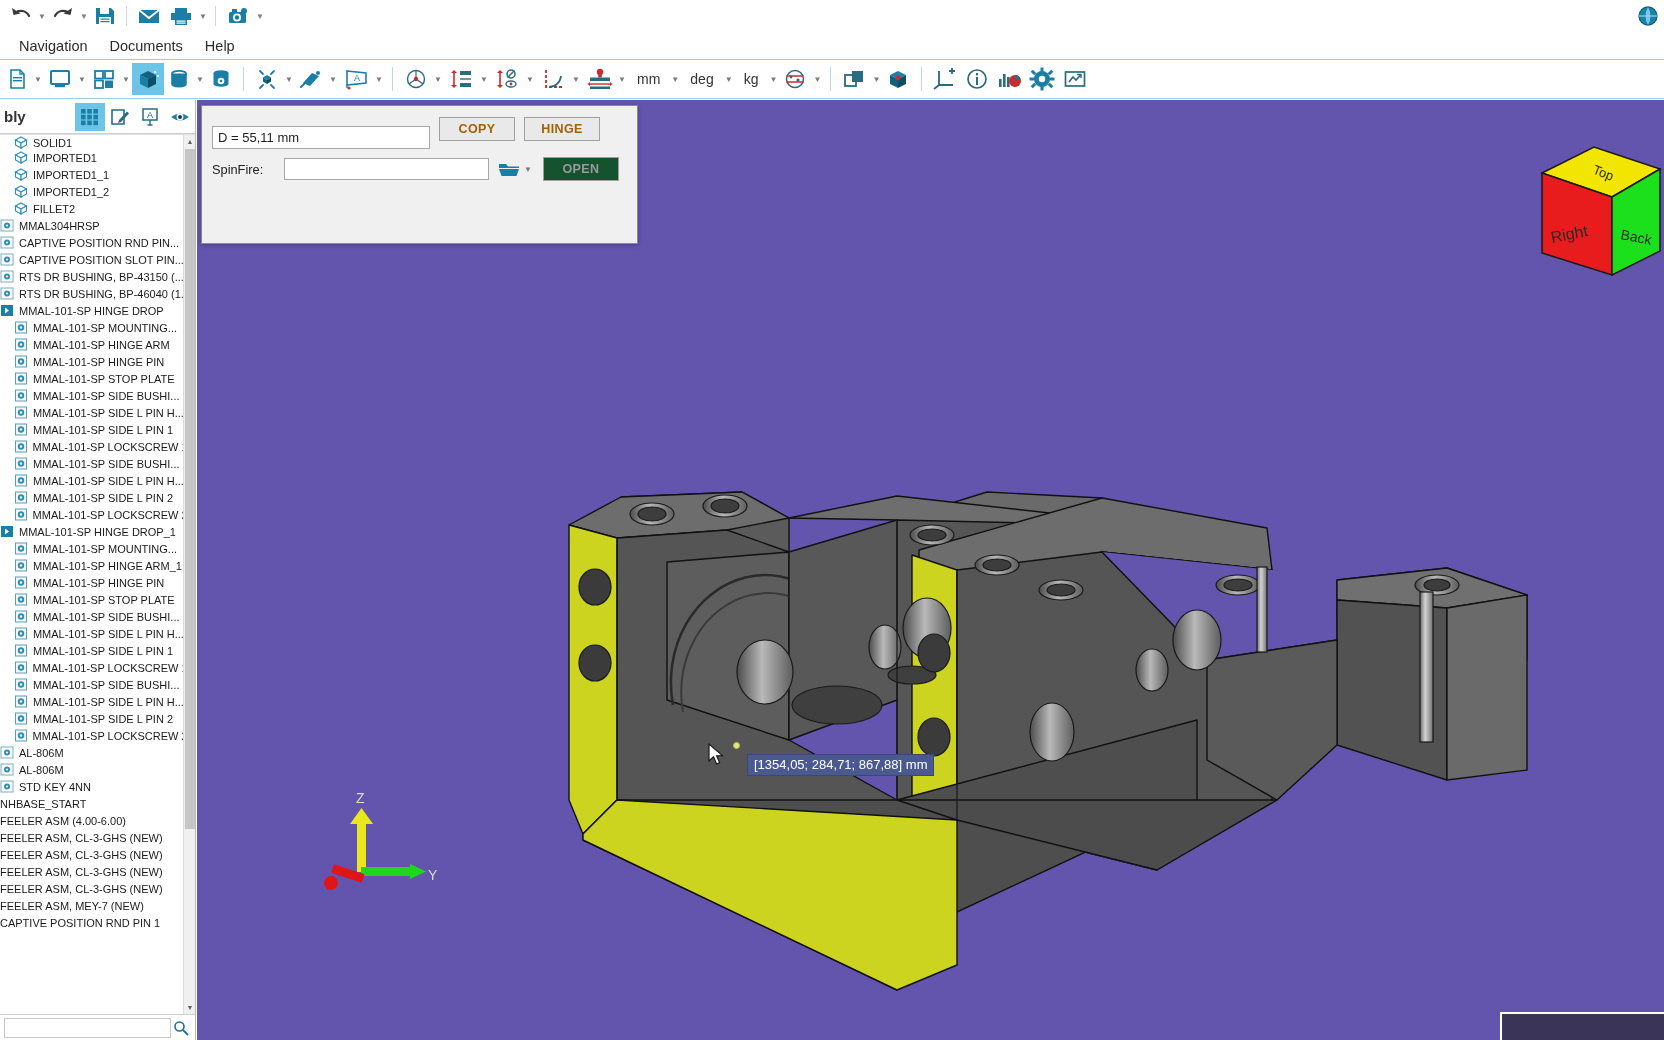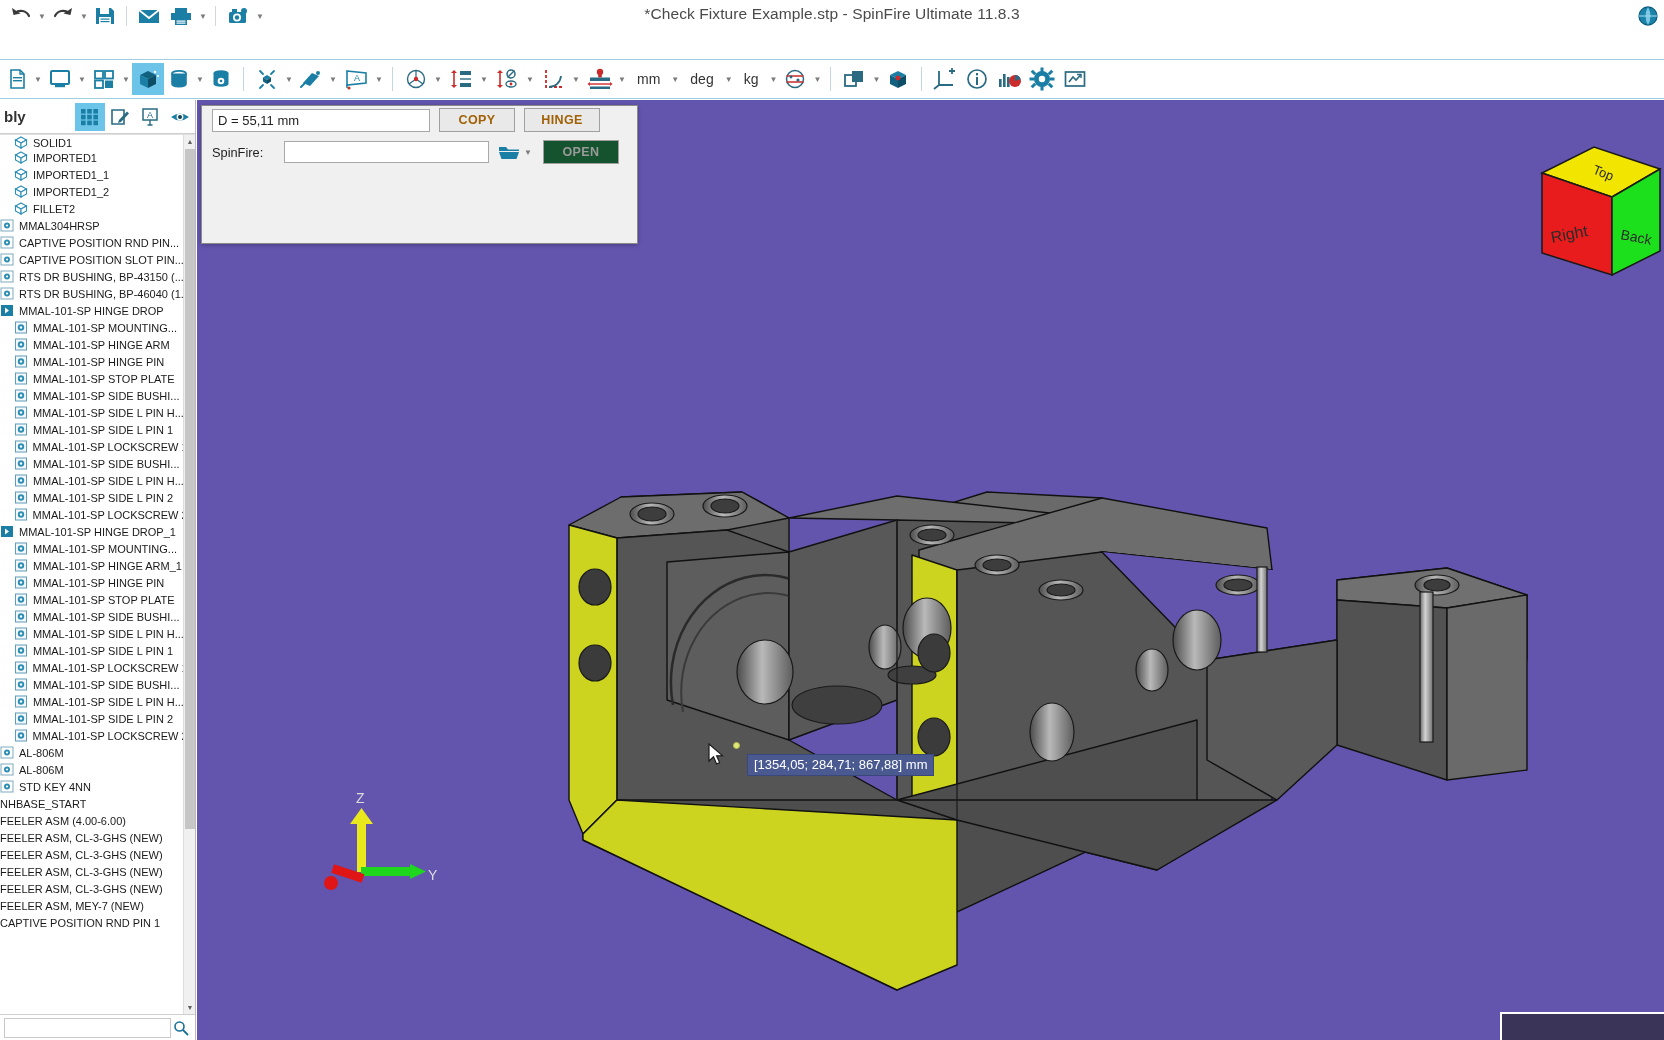--- a/index.html
+++ b/index.html
@@ -211,21 +211,21 @@
     display: flex; align-items: center; justify-content: center;
     font-size: 15px; color: #333; cursor: default;
   }
   .dlg-body { padding: 2px 8px 6px 10px; }
   .dlg-row { display: flex; align-items: center; margin-bottom: 7px; }
   .dlg-field {
     height: 23px; border: 1px solid #a8a8a8; background: #fff;
     font-size: 13px; color: #1e1e1e; display: flex; align-items: center;
     padding: 0 5px;
   }
-  .dlg-field.result { width: 218px; }
+  .dlg-field.result { width: 218px; margin-top: 18px; }
   .dlg-btn {
     height: 24px; min-width: 76px;
     border: 1px solid #a0a0a0; background: #e9e9e9;
     font-size: 12.5px; font-weight: bold; color: #a16207;
     letter-spacing: .4px;
     display: flex; align-items: center; justify-content: center;
     cursor: default; margin-left: 9px;
   }
   .dlg-btn.disabled { color: #9a9a9a; background: #14532d; }
   .dlg-hint { font-size: 12.5px; color: #1e1e1e; width: 245px; }
@@ -240,21 +240,20 @@
     width: 205px; height: 22px; border: 1px solid #a8a8a8; background: #fff;
   }
   .folder-btn { width: 26px; display: flex; align-items: center; justify-content: center; margin-left: 7px; cursor: default; }
 </style>
 </head>
 <body>
 
 <div id="app">
 
   <div class="titlebar">
-    <div class="title-text">*Check Fixture Example.stp - SpinFire Ultimate 11.8.3</div>
     <div class="win-globe">
       <svg width="26" height="26" viewBox="0 0 26 26">
         <circle cx="14" cy="12" r="9" fill="#1b82a8"></circle>
         <circle cx="14" cy="12" r="9" fill="none" stroke="#0d5f80" stroke-width="1.3"></circle>
         <path d="M14 3 Q9 12 14 21 Q19 12 14 3" fill="#8fd4ee" opacity=".85"></path>
         <path d="M5 12 H23" stroke="#8fd4ee" stroke-width="1.2"></path>
       </svg>
     </div>
 
     <div class="qat">
@@ -305,20 +304,25 @@
           <circle cx="13" cy="13.5" r="4" fill="#ffffff"></circle>
           <circle cx="13" cy="13.5" r="2.2" fill="#1b7fa5"></circle>
           <rect x="8" y="5" width="5" height="3" fill="#1b7fa5"></rect>
           <circle cx="20" cy="7" r="3" fill="#1b7fa5"></circle>
         </svg>
       </div>
       <div class="caret">▼</div>
     </div>
   </div>
 
+  <div class="menubar">
+    <div class="menu-item">Navigation</div>
+    <div class="menu-item">Documents</div>
+    <div class="menu-item">Help</div>
+  </div>
 
   <div class="ribbon">
 
     <div class="rbtn">
       <svg width="24" height="24" viewBox="0 0 24 24">
         <path d="M6 3 H15 L19 7 V21 H6 Z" fill="#ffffff" stroke="#1b7fa5" stroke-width="1.6"></path>
         <path d="M15 3 V7 H19" fill="none" stroke="#1b7fa5" stroke-width="1.4"></path>
         <rect x="8" y="10" width="9" height="1.4" fill="#1b7fa5"></rect>
         <rect x="8" y="13" width="9" height="1.4" fill="#1b7fa5"></rect>
       </svg>

